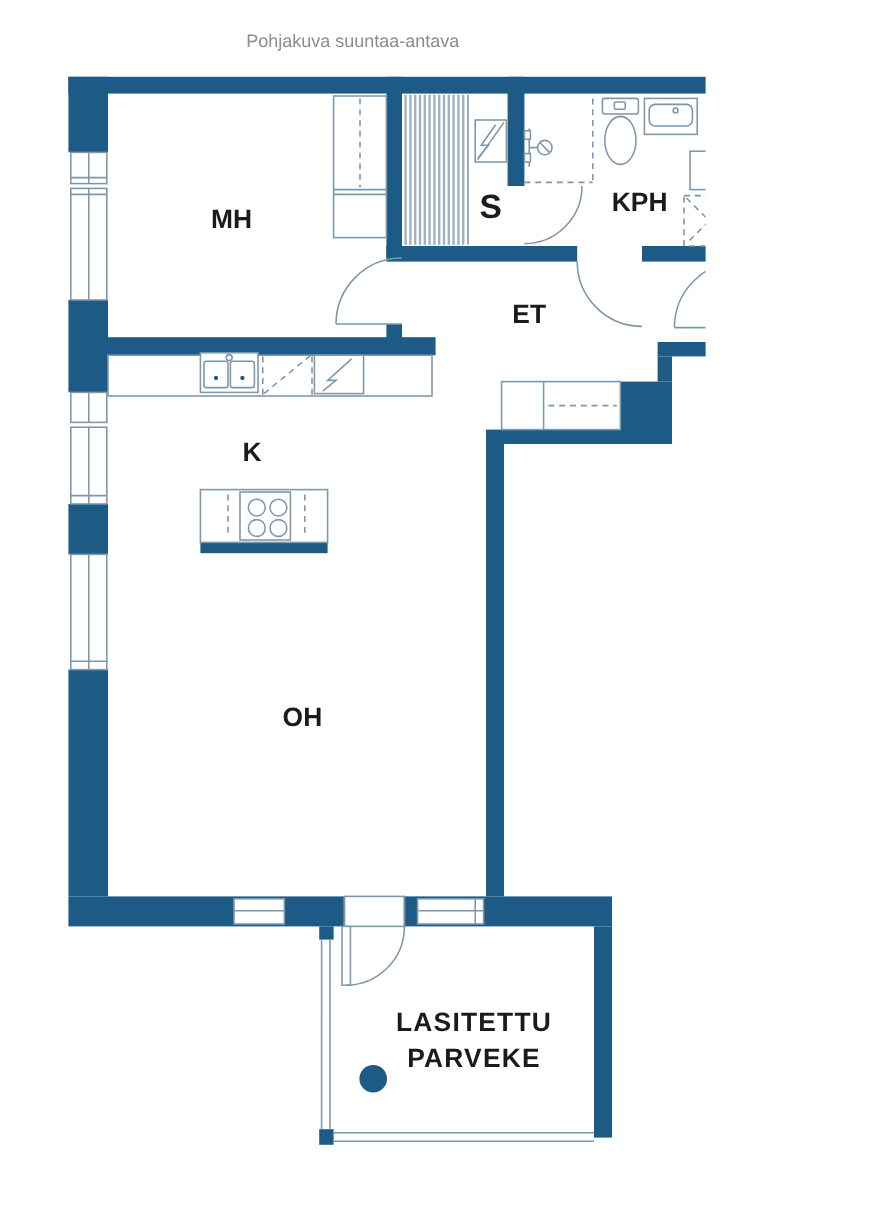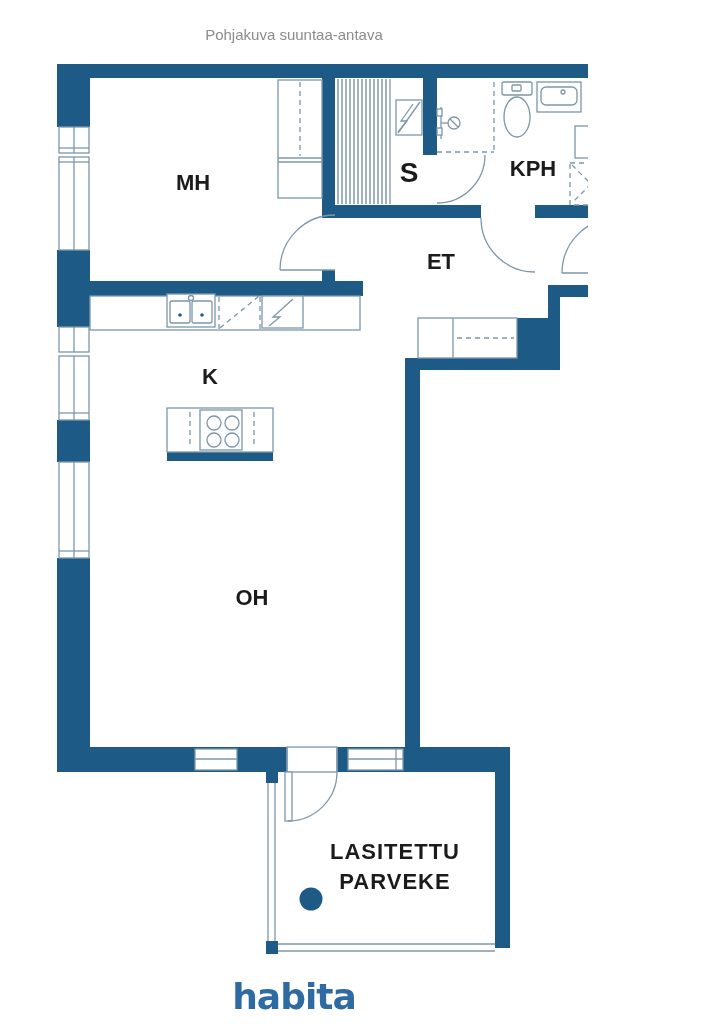--- a/index.html
+++ b/index.html
@@ -249,14 +249,13 @@
     <text class="room-label" x="193" y="190">MH</text>
     <text class="room-label room-label--s" x="409" y="182">S</text>
     <text class="room-label" x="533" y="176">KPH</text>
     <text class="room-label" x="441" y="269">ET</text>
     <text class="room-label" x="210" y="384">K</text>
     <text class="room-label" x="252" y="605">OH</text>
     <text class="balcony-label" x="395" y="859">LASITETTU</text>
     <text class="balcony-label" x="395" y="889">PARVEKE</text>
   </svg>
 
-  <div class="logo">habita</div>
 </div>
 
 </body></html>

